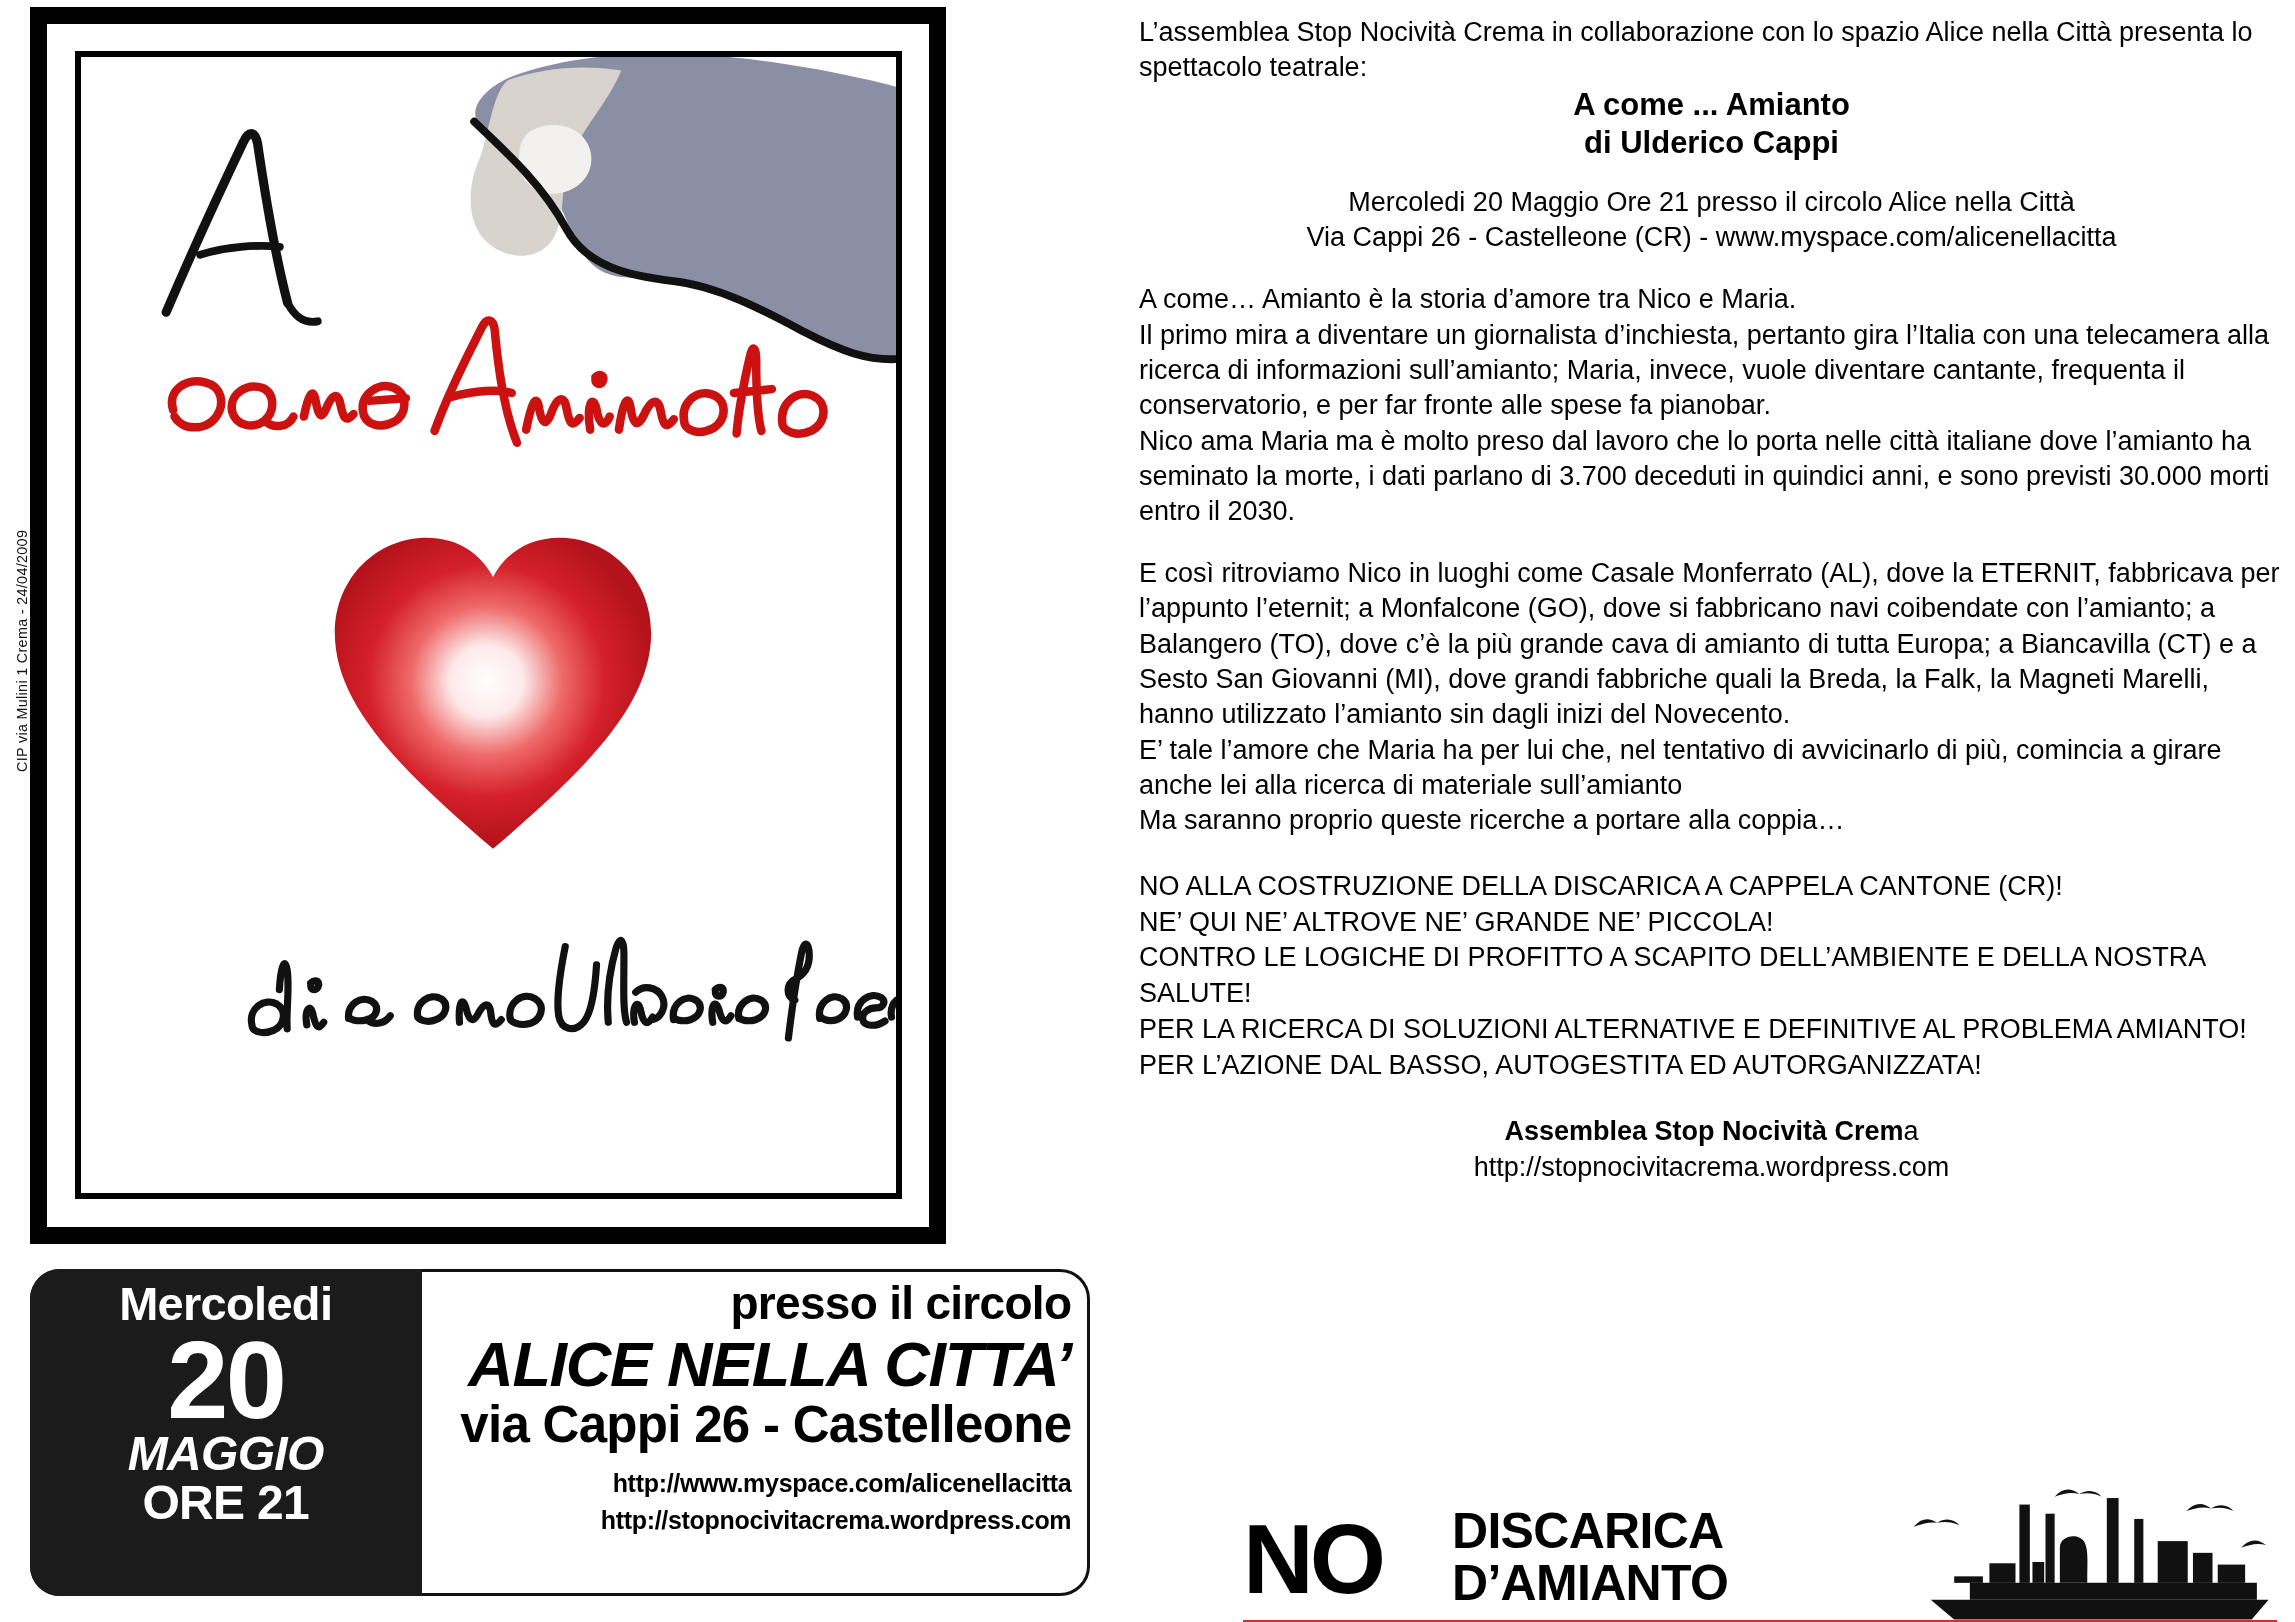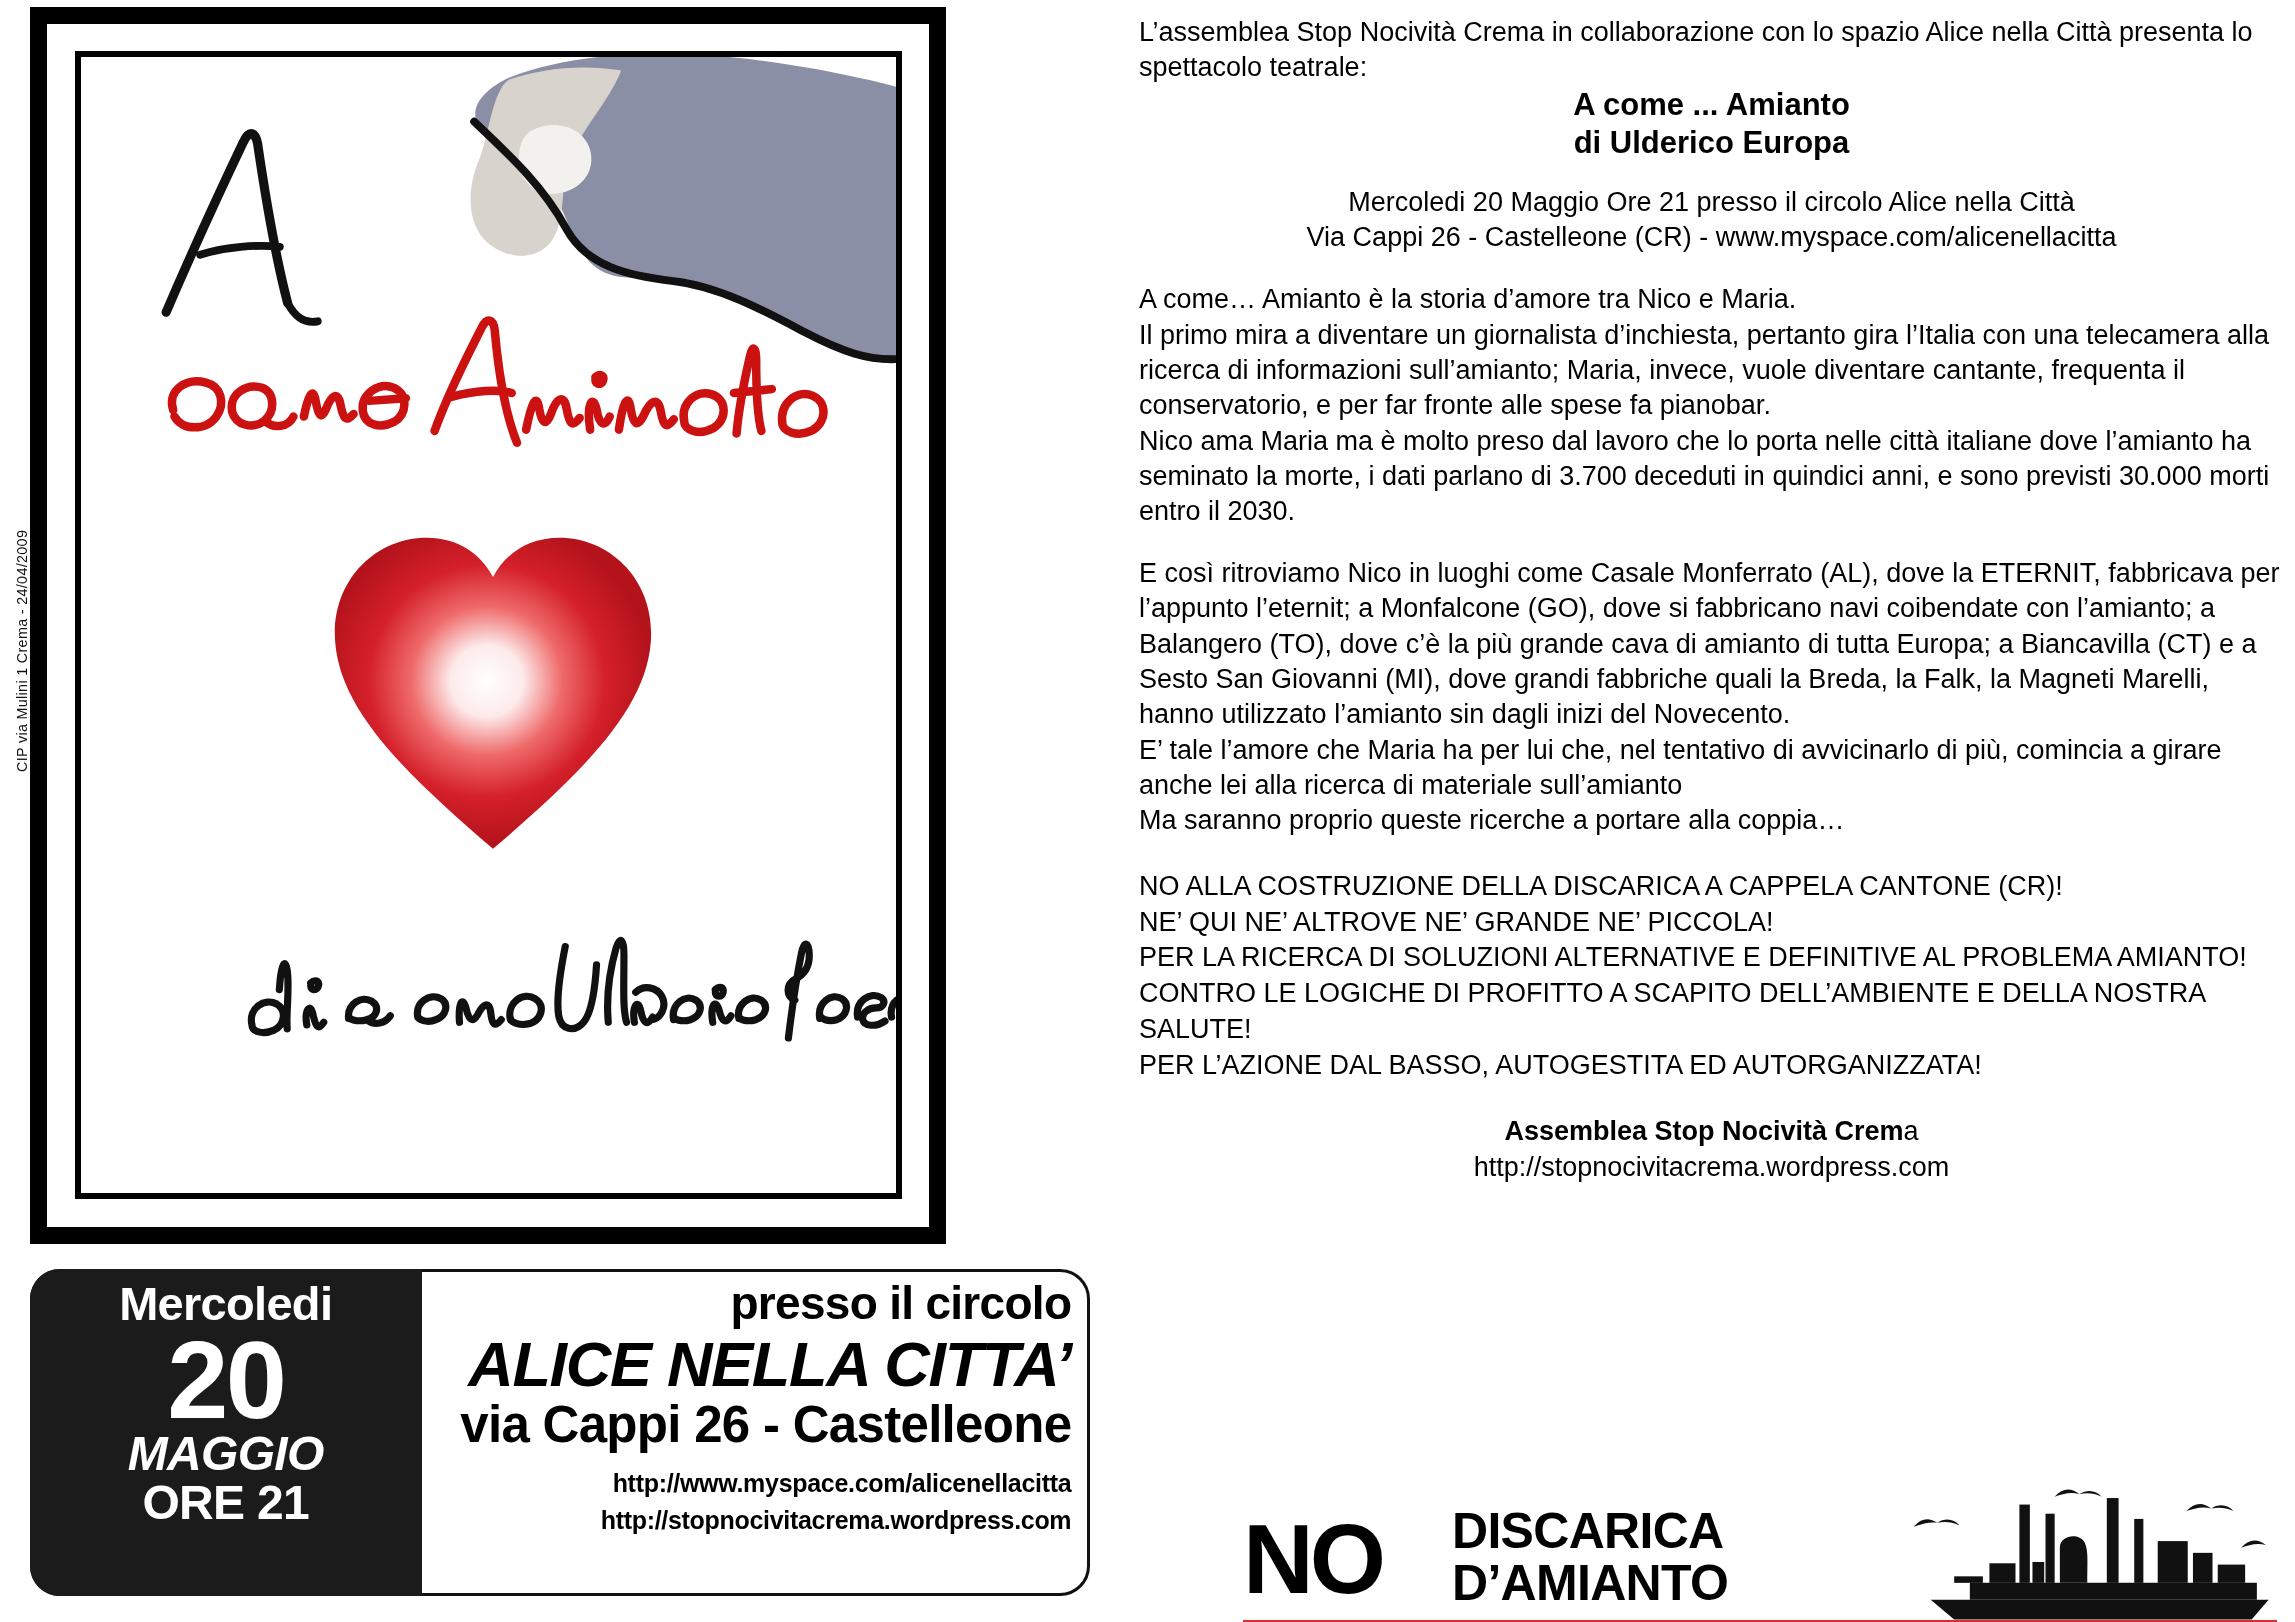--- a/index.html
+++ b/index.html
@@ -257,43 +257,43 @@
     </div>
   </div>
 </div>
 
 <div id="text-column">
 
   <p class="intro">L’assemblea Stop Nocività Crema in collaborazione con lo spazio Alice nella Città presenta lo spettacolo teatrale:</p>
 
   <div class="title-block">
     <div>A come ... Amianto</div>
-    <div>di Ulderico Europa</div>
+    <div>di Ulderico Cappi</div>
   </div>
 
   <div class="when-block">
     <div>Mercoledi 20 Maggio Ore 21 presso il circolo Alice nella Città</div>
     <div>Via Cappi 26 - Castelleone (CR) - www.myspace.com/alicenellacitta</div>
   </div>
 
   <p class="body-block">A come… Amianto è la storia d’amore tra Nico e Maria.</p>
   <p class="body-block">Il primo mira a diventare un giornalista d’inchiesta, pertanto gira l’Italia con una telecamera alla ricerca di informazioni sull’amianto;  Maria, invece, vuole diventare cantante, frequenta il conservatorio, e per far fronte alle spese fa pianobar.</p>
   <p class="body-block">Nico ama Maria ma è molto preso dal lavoro che lo porta nelle città italiane dove l’amianto ha seminato la morte, i dati parlano di 3.700 deceduti in quindici anni, e sono previsti 30.000 morti entro il 2030.</p>
 
   <div class="gap"></div>
 
   <p class="body-block">E così ritroviamo Nico in luoghi come Casale Monferrato (AL), dove la ETERNIT, fabbricava per l’appunto l’eternit; a Monfalcone (GO), dove si fabbricano navi coibendate con l’amianto; a Balangero (TO), dove c’è la più grande cava di amianto di tutta Europa; a Biancavilla (CT) e a Sesto San Giovanni (MI), dove grandi fabbriche quali la Breda, la Falk, la Magneti Marelli, hanno utilizzato l’amianto sin dagli inizi del Novecento.</p>
   <p class="body-block">E’ tale l’amore che Maria ha per lui che, nel tentativo di avvicinarlo di più, comincia a girare anche lei alla ricerca di materiale sull’amianto</p>
   <p class="body-block">Ma saranno proprio queste ricerche a portare alla coppia…</p>
 
   <div class="caps-block">
     <p>NO ALLA COSTRUZIONE DELLA DISCARICA  A CAPPELA CANTONE (CR)!</p>
     <p>NE’ QUI NE’ ALTROVE NE’ GRANDE NE’ PICCOLA!</p>
+    <p>CONTRO LE LOGICHE DI PROFITTO A SCAPITO DELL’AMBIENTE E DELLA NOSTRA SALUTE!</p>
     <p>PER LA RICERCA DI SOLUZIONI ALTERNATIVE E DEFINITIVE AL PROBLEMA AMIANTO!</p>
-    <p>CONTRO LE LOGICHE DI PROFITTO A SCAPITO DELL’AMBIENTE E DELLA NOSTRA SALUTE!</p>
     <p>PER L’AZIONE DAL BASSO, AUTOGESTITA ED AUTORGANIZZATA!</p>
   </div>
 
   <div class="signature">
     <p class="sig-name"><b>Assemblea Stop Nocività Crem</b><span>a</span></p>
     <p class="sig-link">http://stopnocivitacrema.wordpress.com</p>
   </div>
 </div>
 
 <div id="no-logo">

